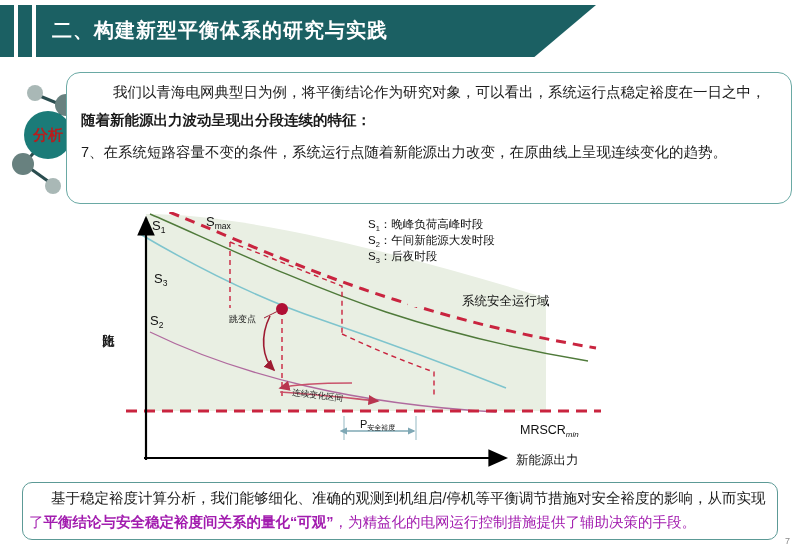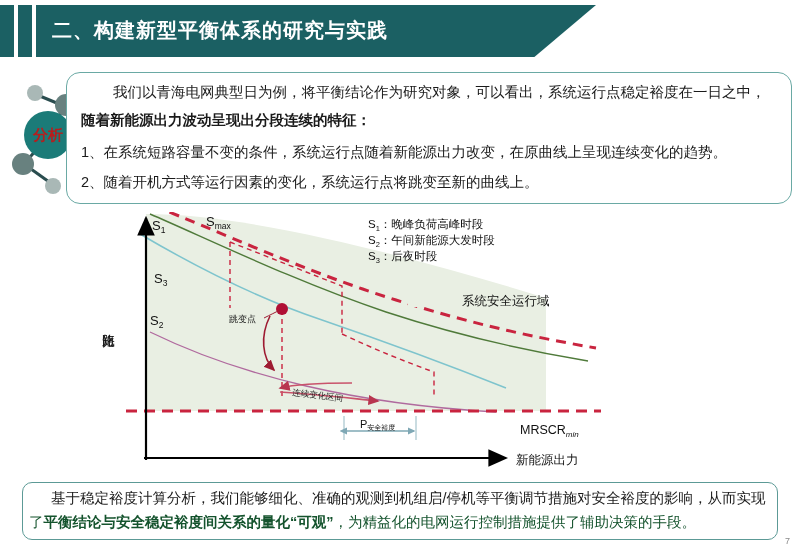--- a/index.html
+++ b/index.html
@@ -44,21 +44,21 @@
   .p4{left:14px;top:100px;}
   
   #chart{position:absolute;left:96px;top:212px;width:700px;height:260px;}
   
   #conclusion{
     position:absolute;left:22px;top:482px;width:756px;height:58px;
     border:1.6px solid #5c9a96;border-radius:10px;background:#ffffff;
     box-sizing:border-box;
   }
   .c1{position:absolute;left:28px;top:6px;font-size:14.5px;color:#1a1a1a;white-space:nowrap;}
-  .c2{position:absolute;left:6px;top:30px;font-size:14.5px;color:#14532d;white-space:nowrap;}
+  .c2{position:absolute;left:6px;top:30px;font-size:14.5px;color:#a21caf;white-space:nowrap;}
   .c2 b{font-weight:bold;}
   #page-num{position:absolute;right:10px;bottom:0px;font-size:9px;color:#8a8a8a;}
 </style>
 </head>
 <body>
 
 <div id="banner-wrap">
   <div class="bar-left bar-a"></div>
   <div class="bar-left bar-b"></div>
   <div id="banner"></div>
@@ -78,22 +78,21 @@
     <circle cx="46" cy="63" r="24" fill="#1b7b78"></circle>
   </svg>
   <div style="position:absolute;left:0;top:0;width:100px;height:128px;pointer-events:none;">
     <span style="position:absolute;left:22px;top:54px;width:48px;text-align:center;color:#b91c1c;font-size:15px;font-weight:bold;">分析</span>
   </div>
 </div>
 
 <div id="textbox">
   <div class="para p2">随着新能源出力波动呈现出分段连续的特征：</div>
   <div class="para p1">我们以青海电网典型日为例，将平衡结论作为研究对象，可以看出，系统运行点稳定裕度在一日之中，</div>
-  <div class="para p3">1、在系统短路容量不变的条件，系统运行点随着新能源出力改变，在原曲线上呈现连续变化的趋势。</div>
-  <div class="para p4">2、随着开机方式等运行因素的变化，系统运行点将跳变至新的曲线上。</div>
+  <div class="para p3">7、在系统短路容量不变的条件，系统运行点随着新能源出力改变，在原曲线上呈现连续变化的趋势。</div>
 </div>
 
 <div id="chart">
   <svg width="700" height="260" viewBox="0 0 700 260">
     <defs>
       <marker id="ar-red" markerWidth="7" markerHeight="7" refX="6" refY="3.2" orient="auto">
         <path d="M0,0 L7,3.2 L0,6.4 z" fill="#b8354f"></path>
       </marker>
       <marker id="ar-dk" markerWidth="7" markerHeight="7" refX="6" refY="3.2" orient="auto">
         <path d="M0,0 L7,3.2 L0,6.4 z" fill="#9e1b32"></path>

